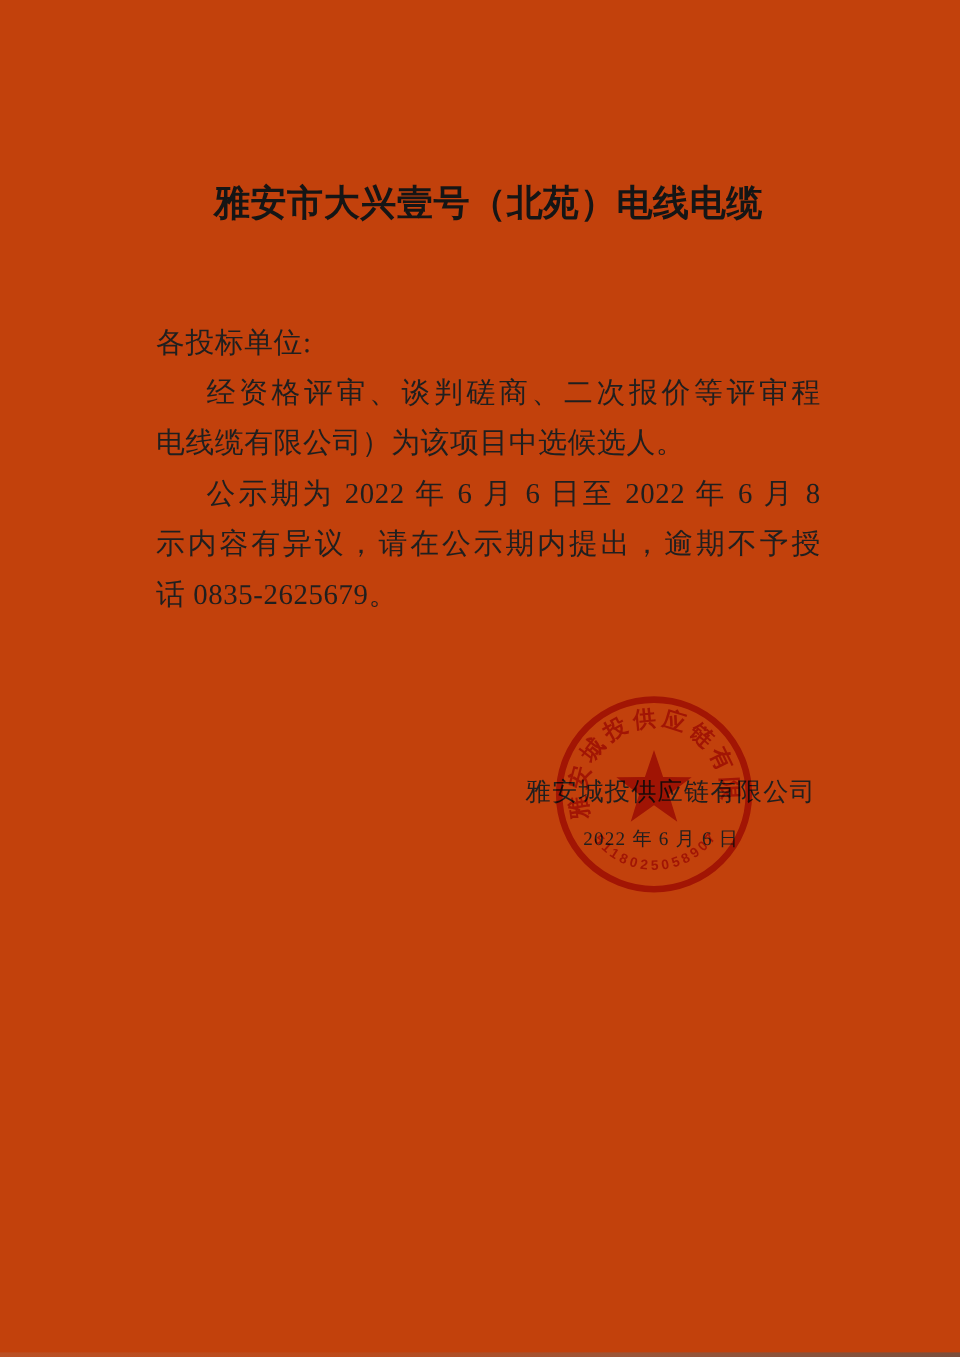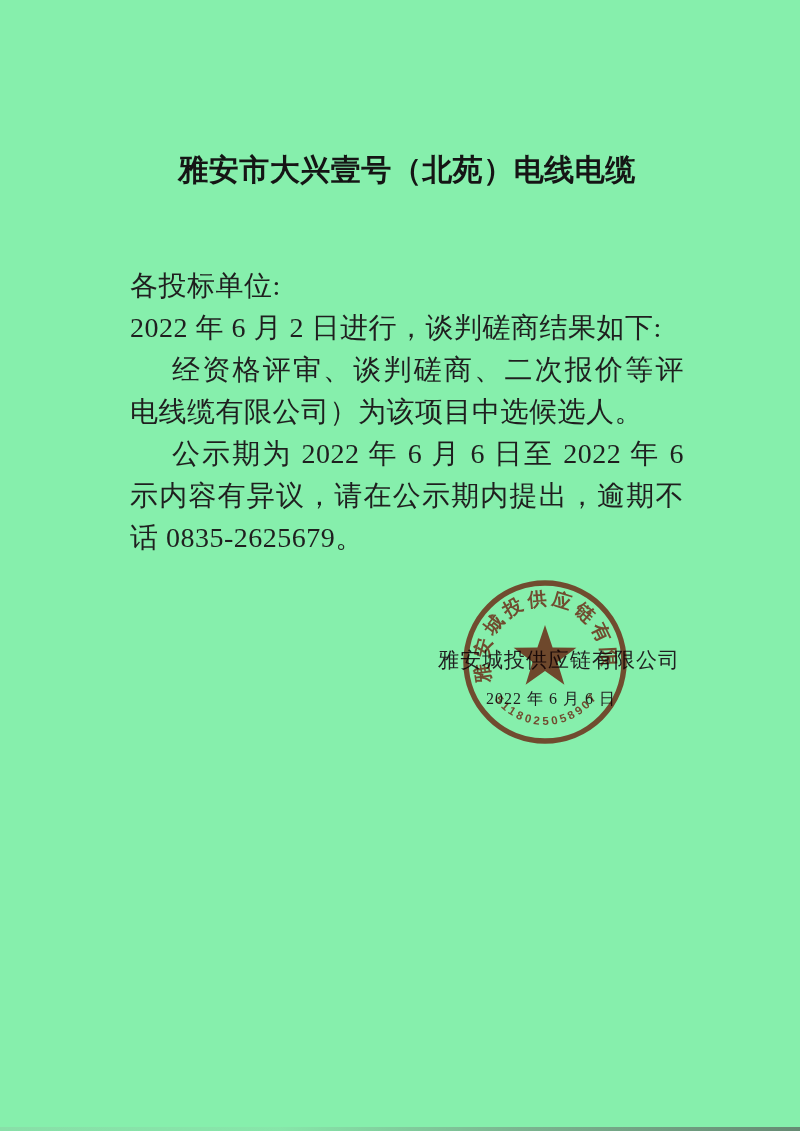--- a/index.html
+++ b/index.html
@@ -5,21 +5,21 @@
   html, body {
     margin: 0;
     padding: 0;
     background: #ffffff;
   }
   .page {
     position: relative;
     width: 800px;
     height: 1131px;
     margin: 0 auto;
-    background: #86efac;
+    background: #c2410c;
     overflow: hidden;
     font-family: "Liberation Serif", "DejaVu Serif", serif;
     color: #1c1c1c;
   }
 
   
   .title {
     position: absolute;
     top: 146px;
     left: 0;
@@ -35,21 +35,21 @@
     padding-left: 14px;
     box-sizing: border-box;
   }
 
   
   .body-text {
     position: absolute;
     top: 265px;
     left: 130px;
     width: 554px;
-    font-size: 28px;
+    font-size: 24px;
     color: #1f1f1f;
     letter-spacing: 0.5px;
   }
   .line {
     height: 42px;
     line-height: 42px;
     white-space: nowrap;
   }
   .line.indent { text-indent: 42px; }
   .line.jfull {
@@ -128,21 +128,20 @@
 <body>
 
 <div class="page">
 
   <h1 class="title">
     <div>雅安市大兴壹号（北苑）电线电缆</div>
   </h1>
 
   <div class="body-text">
     <div class="line">各投标单位:</div>
-    <div class="line">2022 年 6 月 2 日进行，谈判磋商结果如下:</div>
     <div class="line indent jfull">经资格评审、谈判磋商、二次报价等评审程序，推荐（中</div>
     <div class="line">电线缆有限公司）为该项目中选候选人。</div>
     <div class="line indent jfull">公示期为 2022 年 6 月 6 日至 2022 年 6 月 8 日，如对公</div>
     <div class="line jfull">示内容有异议，请在公示期内提出，逾期不予授理。投诉电</div>
     <div class="line">话 0835-2625679。</div>
   </div>
 
   <div class="sig-company">雅安城投供应链有限公司</div>
   <div class="sig-date">2022 年 6 月 6 日</div>
 

